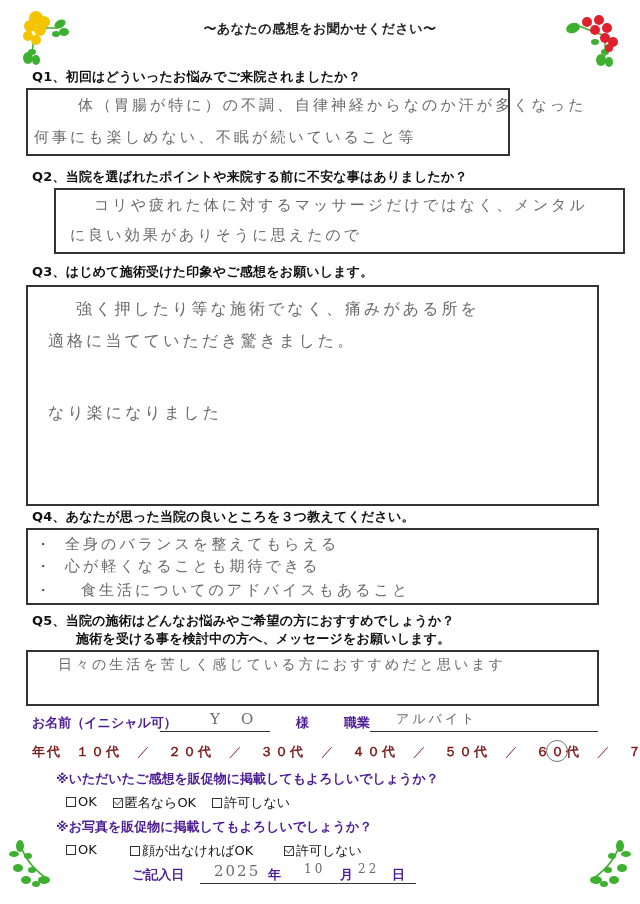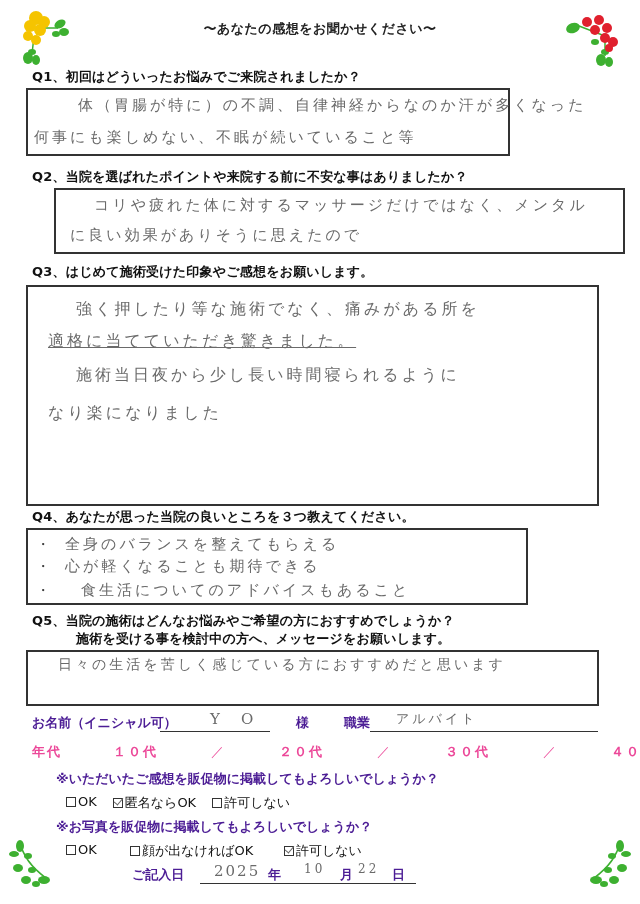--- a/index.html
+++ b/index.html
@@ -22,21 +22,21 @@
   .hw {
     font-family: "DejaVu Serif", "Liberation Serif", serif;
     color: #6a6a6a; font-size: 15px; white-space: nowrap; letter-spacing: 3px;
     font-weight: normal;
   }
   .bullet {
     color: #333; font-size: 14px;
   }
   .label { font-size: 13px; font-weight: bold; color: #4c1d95; white-space: nowrap; }
   .line { border-bottom: 1px solid #333; }
-  .age { font-size: 13px; font-weight: bold; color: #ec4899; white-space: nowrap; letter-spacing: 2px; gap: 37px; }
+  .age { font-size: 13px; font-weight: bold; color: #7f1d1d; white-space: nowrap; letter-spacing: 2px; }
   .circle {
     border: 1px solid #777; border-radius: 50%;
   }
   .cb {
     display: inline-block; width: 10px; height: 10px; border: 1px solid #333;
     vertical-align: -1px; margin-right: 2px; position: relative; box-sizing: border-box;
   }
   .cb.checked::after {
     content: ""; position: absolute; left: 2px; top: -3px; width: 4px; height: 8px;
     border-right: 1px solid #666; border-bottom: 1px solid #666; transform: rotate(40deg);
@@ -130,27 +130,26 @@
 
 <div class="abs q" style="left:32px; top:168px;">Q2、当院を選ばれたポイントや来院する前に不安な事はありましたか？</div>
 <div class="abs box" style="left:26px; top:188px; width:571px; height:66px;margin-left:28px;">
   <div class="abs hw" style="left:38px; top:6px;">コリや疲れた体に対するマッサージだけではなく、メンタル</div>
   <div class="abs hw" style="left:14px; top:36px;">に良い効果がありそうに思えたので</div>
 </div>
 
 <div class="abs q" style="left:32px; top:263px;">Q3、はじめて施術受けた印象やご感想をお願いします。</div>
 <div class="abs box" style="left:26px; top:285px; width:573px; height:221px;">
   <div class="abs hw" style="left:48px; top:12px; font-size:16px;">強く押したり等な施術でなく、痛みがある所を</div>
-  <div class="abs hw" style="left:20px; top:44px; font-size:16px;text-decoration:underline;">適格に当てていただき驚きました。</div>
-  <div class="abs hw" style="left:48px; top:78px; font-size:16px;">施術当日夜から少し長い時間寝られるように</div>
+  <div class="abs hw" style="left:20px; top:44px; font-size:16px;">適格に当てていただき驚きました。</div>
   <div class="abs hw" style="left:20px; top:116px; font-size:16px;">なり楽になりました</div>
 </div>
 
 <div class="abs q" style="left:32px; top:508px;">Q4、あなたが思った当院の良いところを３つ教えてください。</div>
-<div class="abs box" style="left:26px; top:528px; width:502px; height:77px;">
+<div class="abs box" style="left:26px; top:528px; width:573px; height:77px;">
   <div class="abs" style="left:8px; top:4px;">
     <span class="bullet">・</span>
     <span class="hw" style="margin-left:10px;">全身のバランスを整えてもらえる</span>
   </div>
   <div class="abs" style="left:8px; top:26px;text-align:right;">
     <span class="bullet">・</span>
     <span class="hw" style="margin-left:10px;">心が軽くなることも期待できる</span>
   </div>
   <div class="abs" style="left:8px; top:50px;">
     <span class="bullet">・</span>

